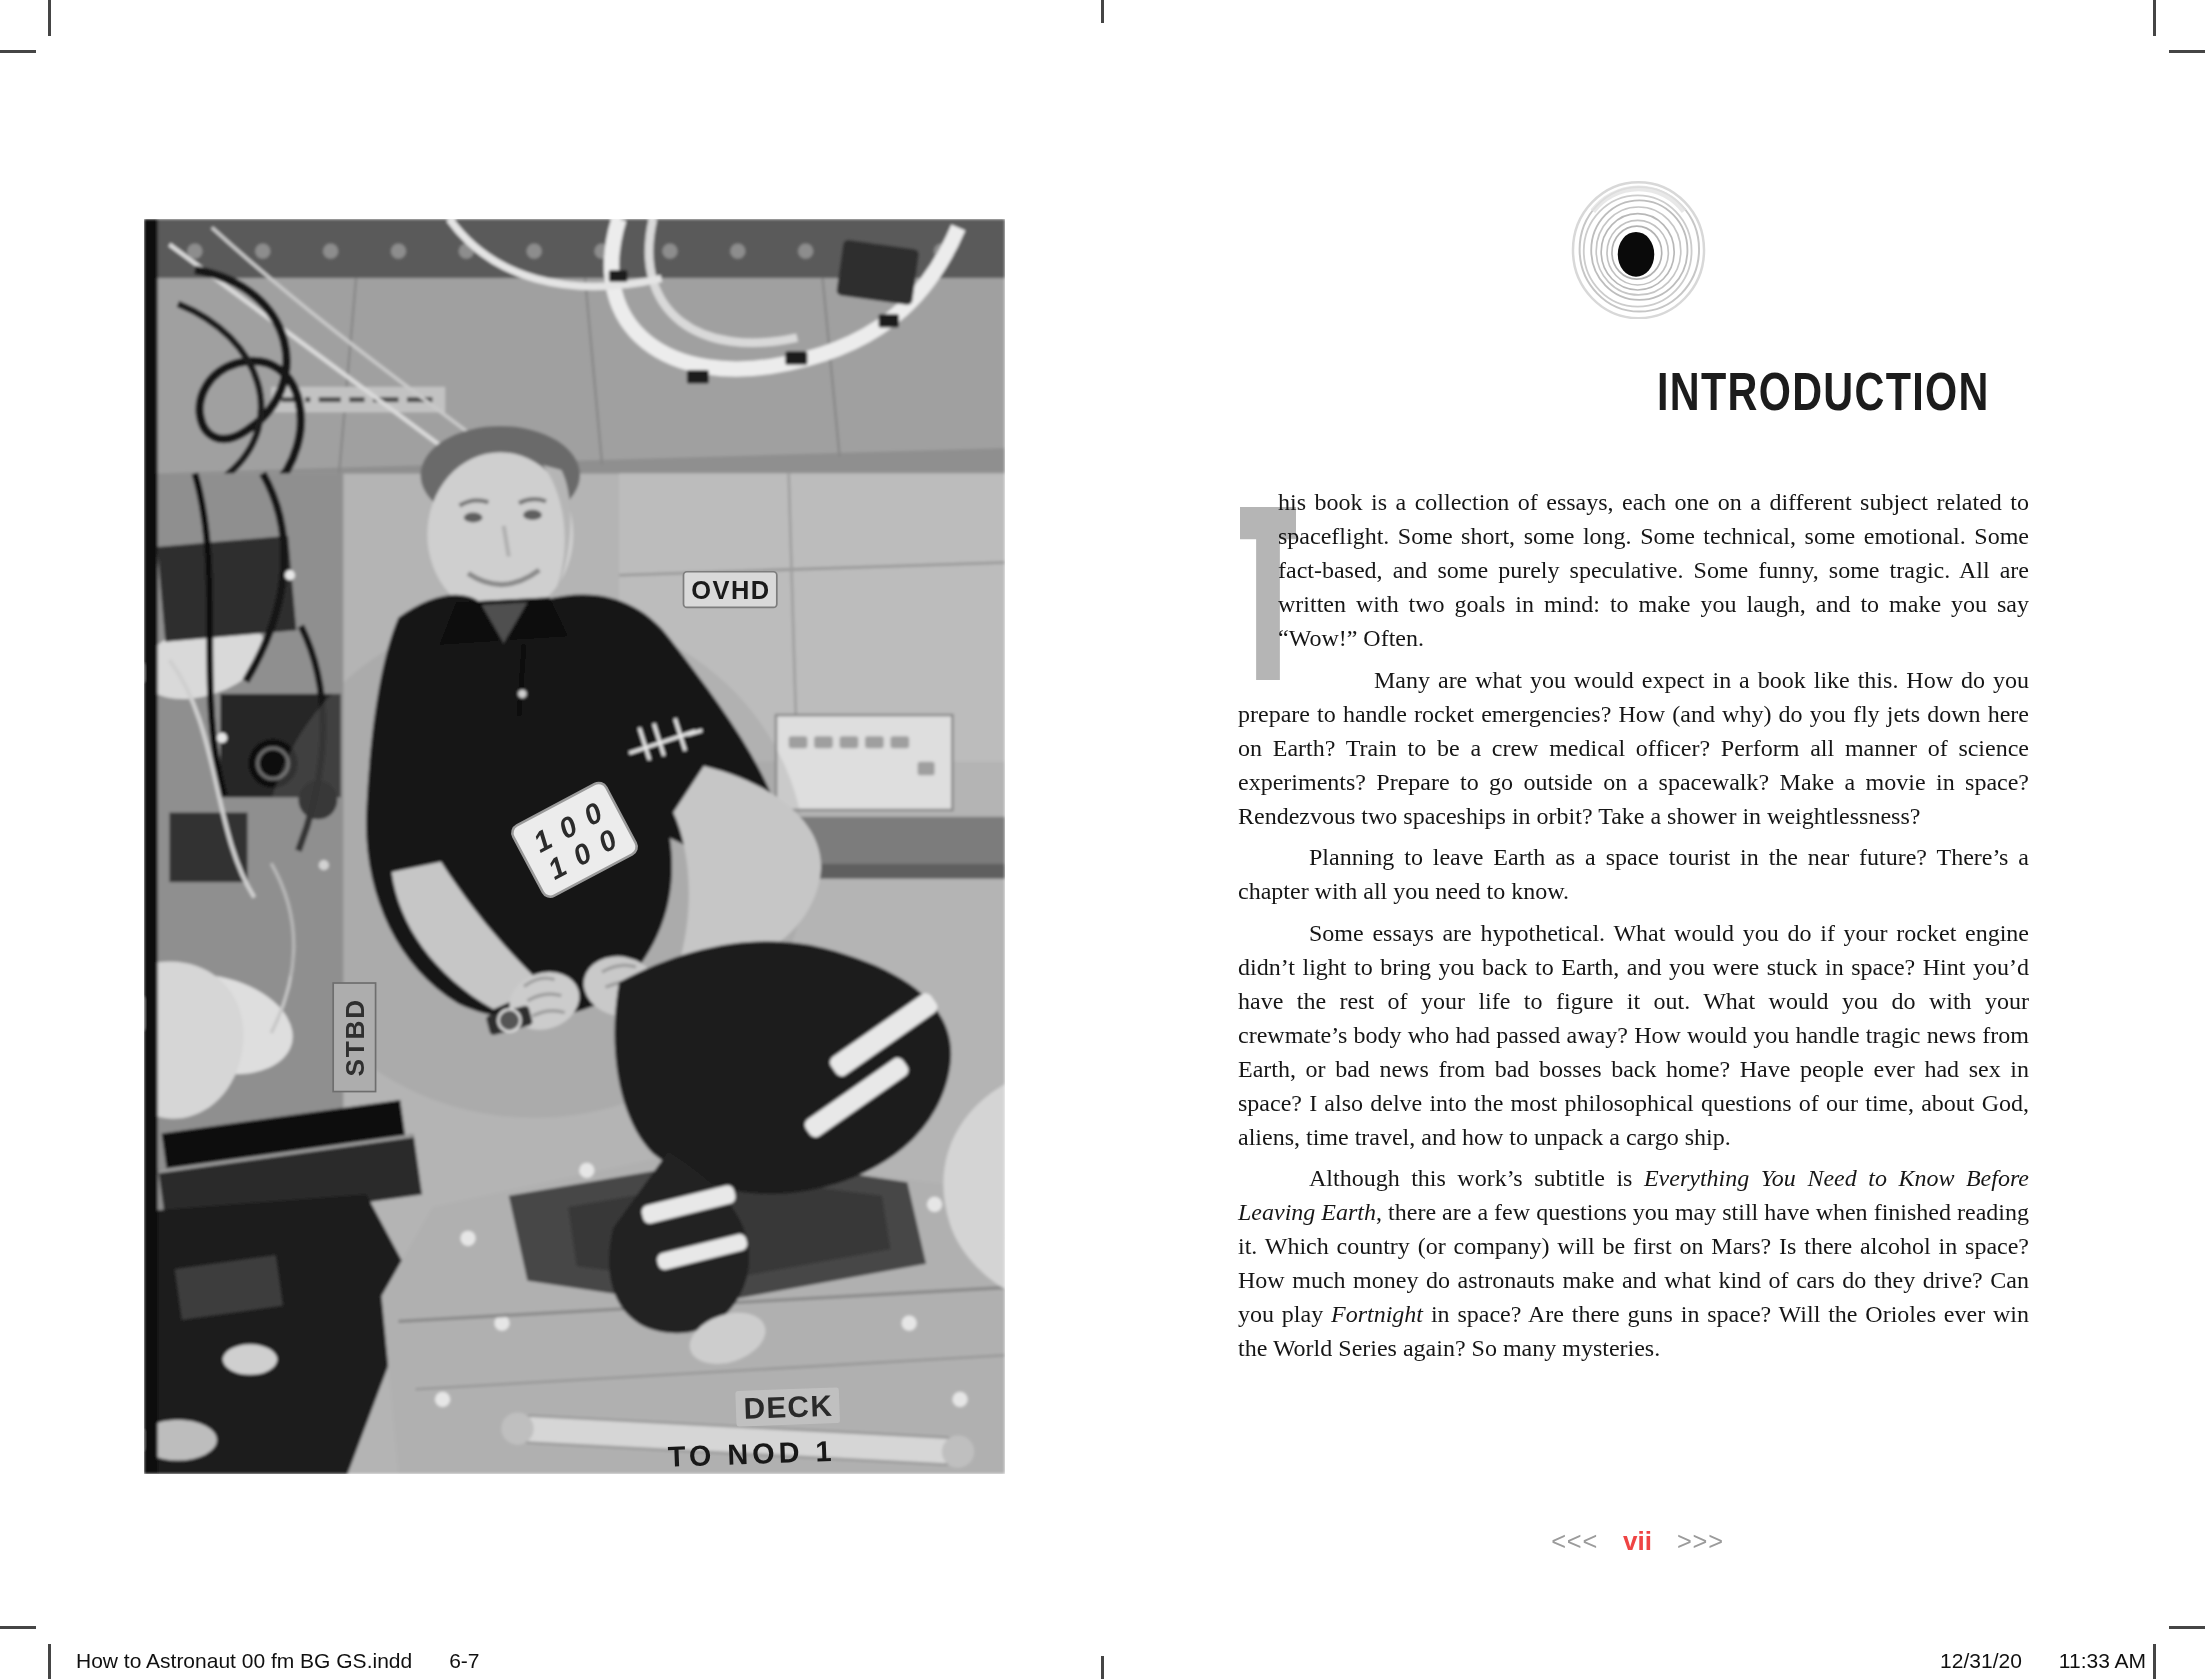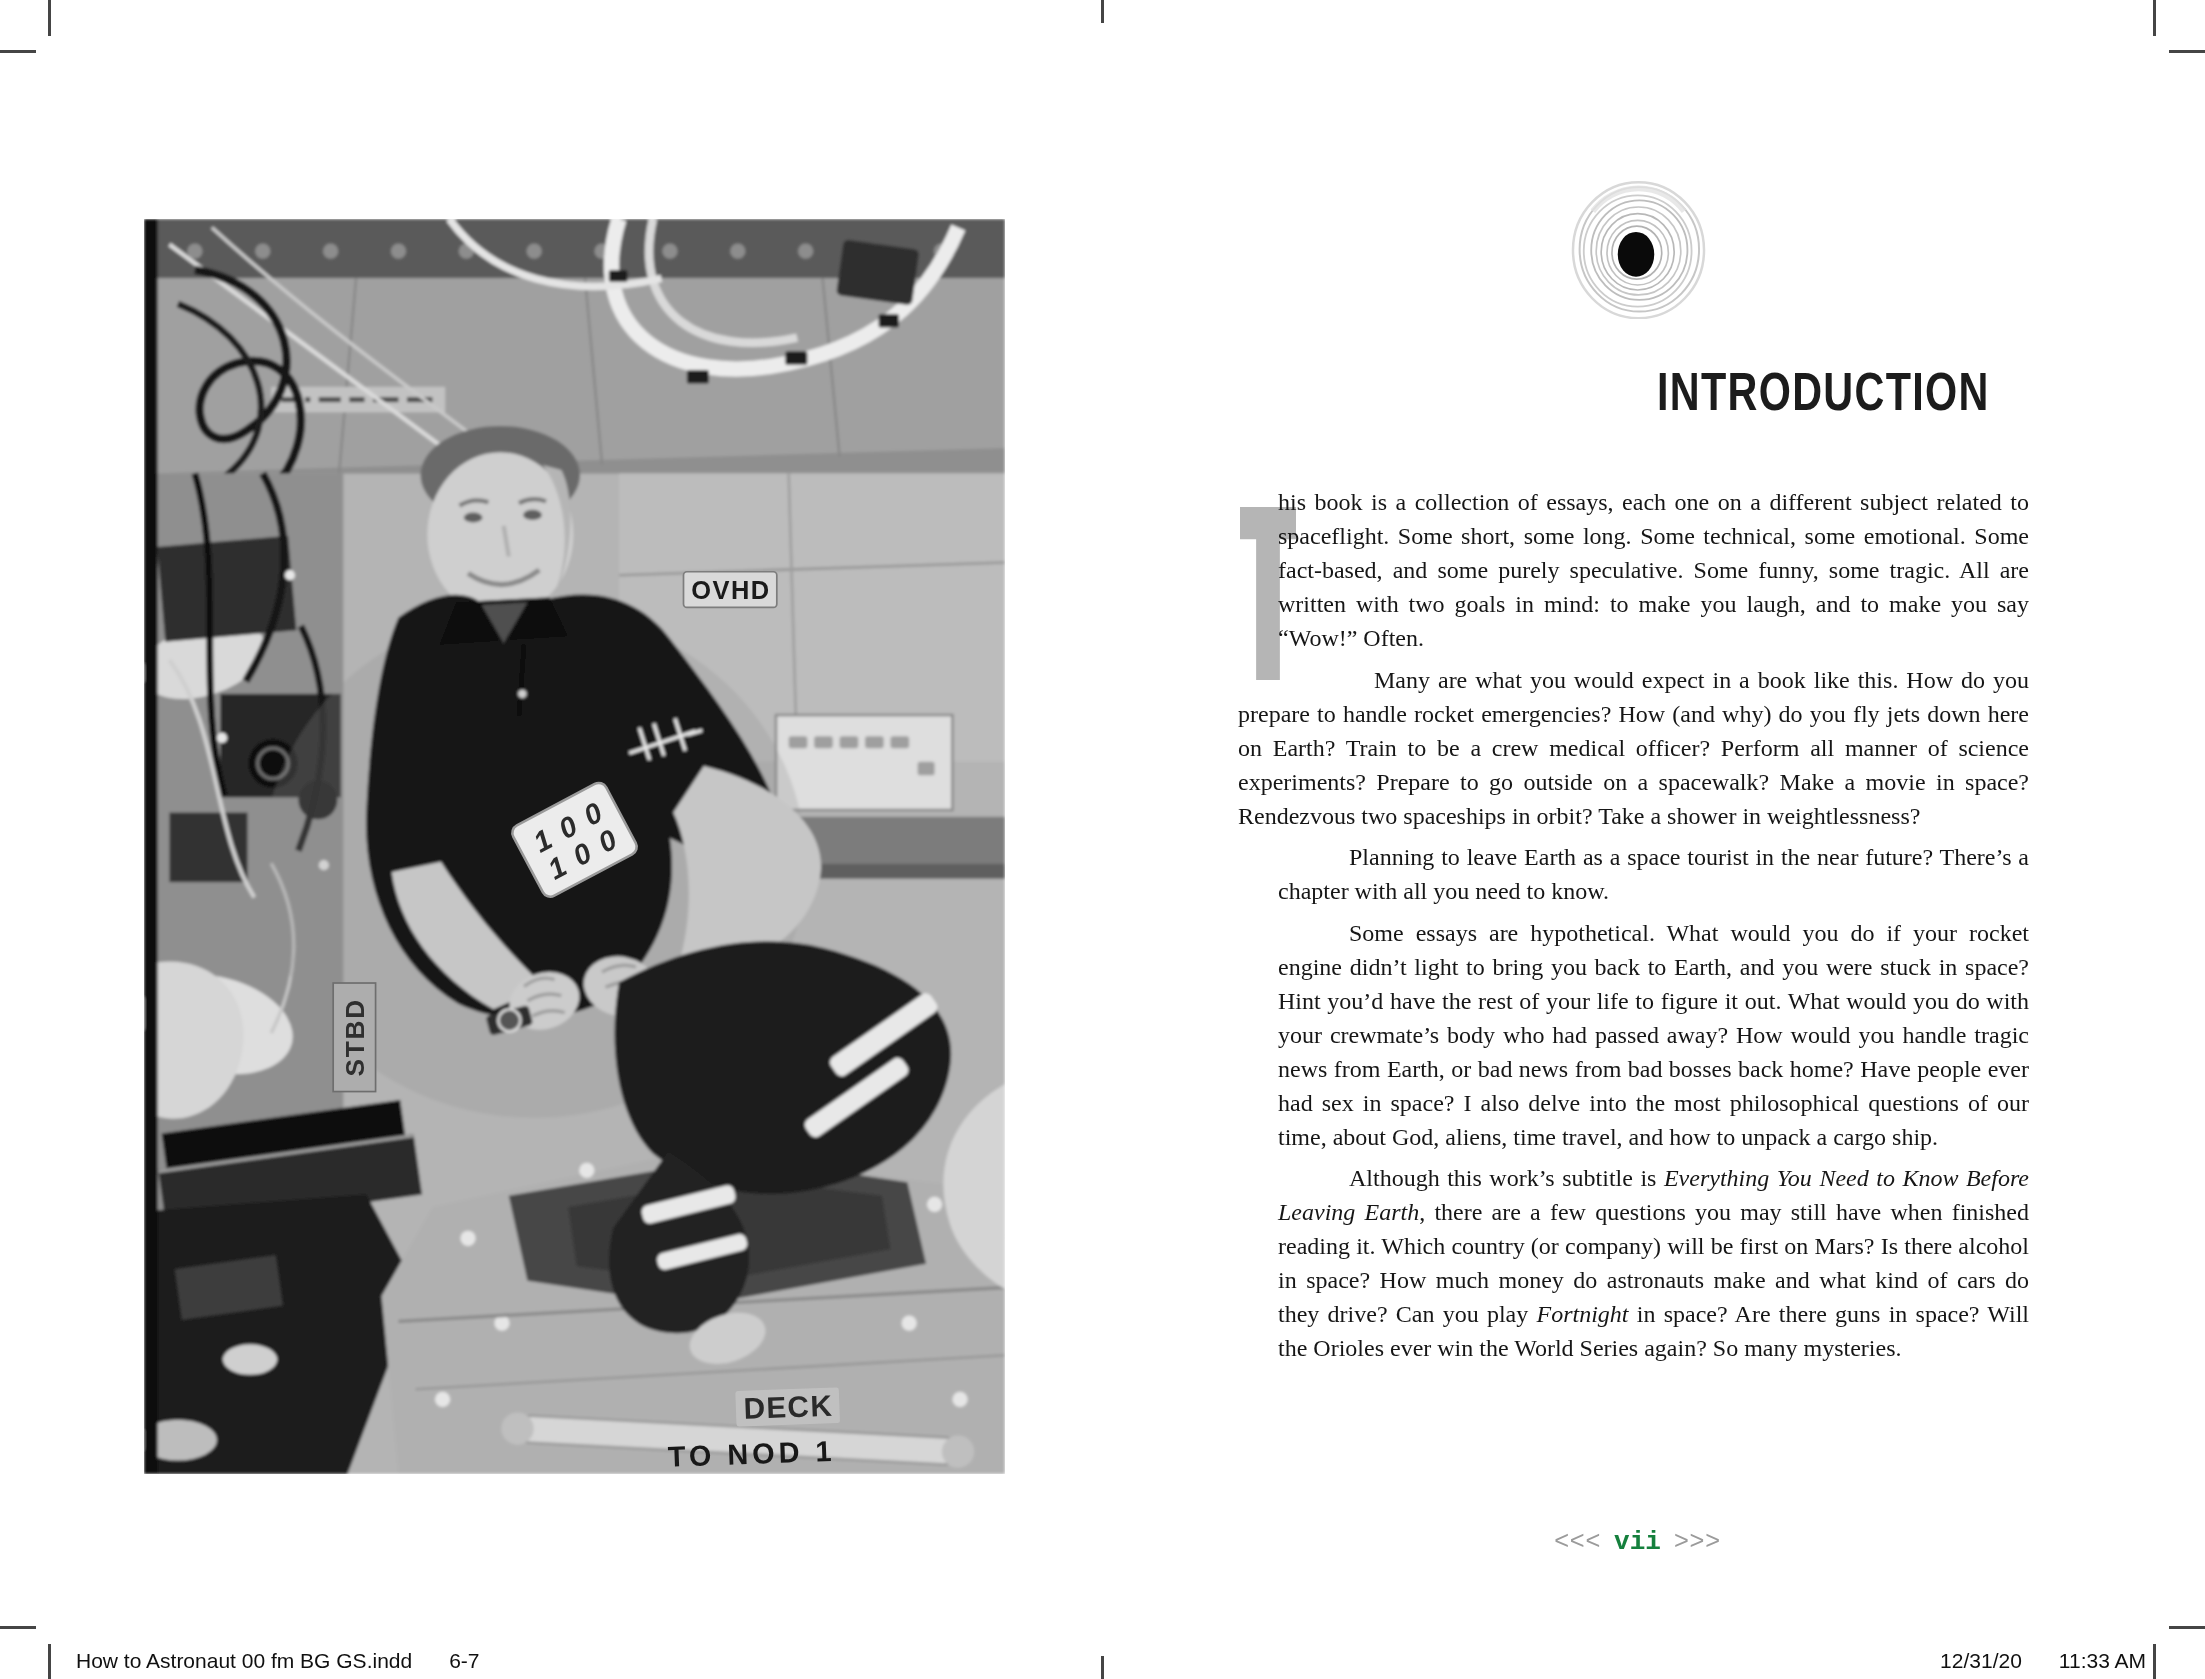--- a/index.html
+++ b/index.html
@@ -19,29 +19,29 @@
     color:#1c1c1c;letter-spacing:1.7px;
   }
   .chapter-title .squeeze{display:inline-block;transform:scaleX(0.78);transform-origin:center;}
   .bodycol{
     position:absolute;left:1238px;top:485px;width:791px;
     font-size:24px;line-height:34px;text-align:justify;color:#161616;
   }
   .bodycol p{margin:0 0 7.6px 0;}
   .bodycol p.first{margin-left:40px;}
   .bodycol p.deep{text-indent:136px;}
-  .bodycol p.norm{text-indent:71px;margin-left:40px;}
+  .bodycol p.norm{text-indent:71px;}
   .it{font-style:italic;}
   .dropcap{position:absolute;left:1240px;top:507px;width:56px;height:173px;}
   .sr{position:absolute;width:0.8px;height:0.8px;overflow:hidden;clip:rect(0 0 0 0);white-space:nowrap;}
   .folio{
     position:absolute;left:1238px;top:1526px;width:799px;text-align:center;
     font-family:"Liberation Sans",sans-serif;font-size:25.4px;color:#9b9b9b;letter-spacing:0.8px;
   }
-  .folio .num{font-weight:700;color:#15803d;font-size:26px;margin:0 13px;letter-spacing:0;font-family:Liberation Mono, monospace;}
+  .folio .num{font-weight:700;color:#ef4444;font-size:26px;margin:0 25px;letter-spacing:0;}
   
   .slug{
     position:absolute;top:1649px;font-family:"Liberation Sans",sans-serif;
     font-size:21px;color:#101010;white-space:nowrap;
   }
   .slug-left{left:76px;}
   .slug-right{right:59px;}
   .slug .gap{display:inline-block;width:37px;}
 </style>
 </head>

